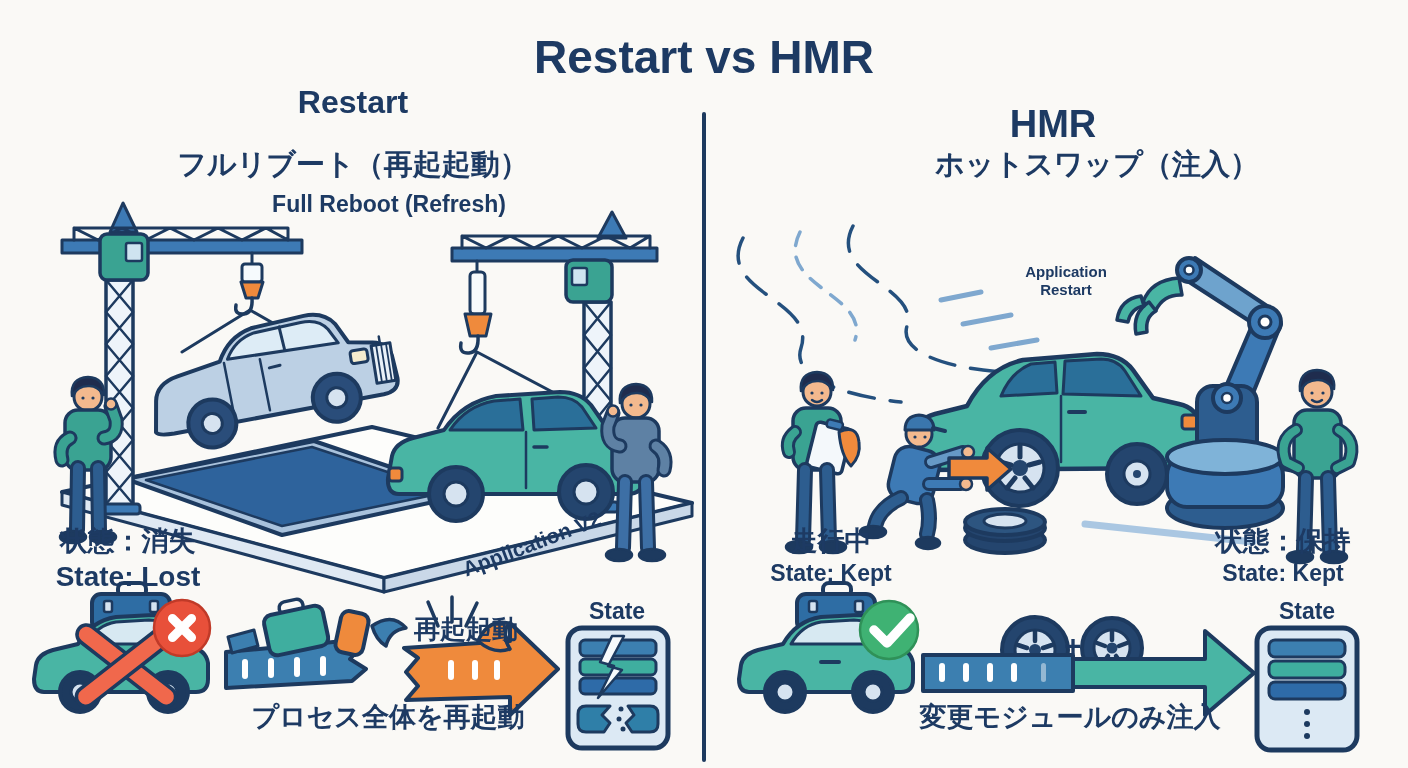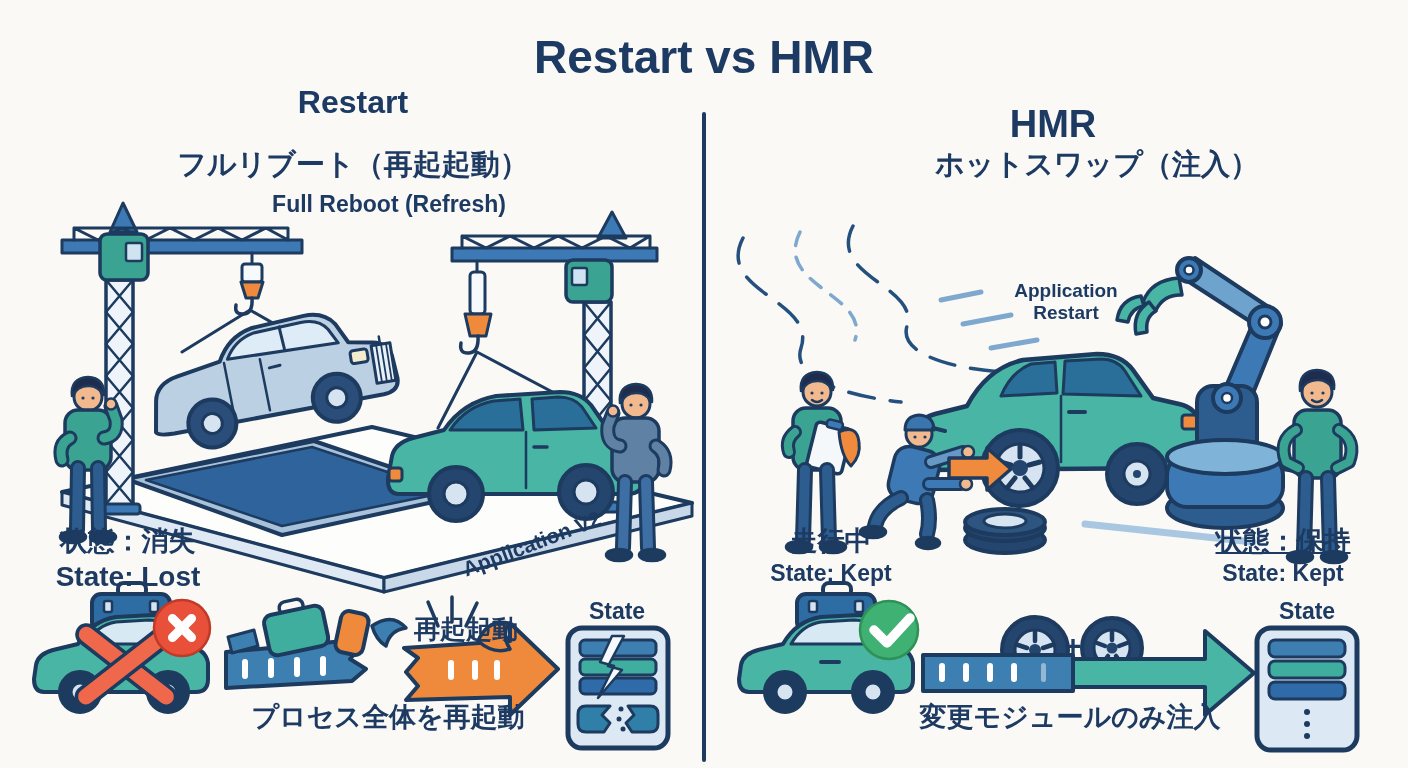--- a/index.html
+++ b/index.html
@@ -406,26 +406,26 @@
   <div class="lbl" style="left:128px;top:526px;font-size:27px;">状態：消失</div>
   <div class="lbl" style="left:128px;top:560px;font-size:28px;">State: Lost</div>
 
   <div class="lbl" style="left:466px;top:614px;font-size:26px;">再起起動</div>
   <div class="lbl" style="left:388px;top:702px;font-size:27px;">プロセス全体を再起動</div>
   <div class="lbl" style="left:617px;top:598px;font-size:23px;">State</div>
 
   <div class="lbl" style="left:1053px;top:102px;font-size:38px;">HMR</div>
   <div class="lbl" style="left:1053px;top:147px;font-size:29px;margin-left:44px;">ホットスワップ（注入）</div>
 
-  <div class="lbl" style="left:1066px;top:280px;font-size:19px;">
+  <div class="lbl" style="left:1066px;top:263px;font-size:15px;">
     <div>Application</div>
     <div>Restart</div>
   </div>
   <div class="lbl" style="left:831px;top:526px;font-size:27px;">走行中</div>
   <div class="lbl" style="left:831px;top:560px;font-size:23px;">State: Kept</div>
-  <div class="lbl" style="left:1283px;top:526px;font-size:27px;text-decoration:underline;">状態：保持</div>
+  <div class="lbl" style="left:1283px;top:526px;font-size:27px;">状態：保持</div>
   <div class="lbl" style="left:1283px;top:560px;font-size:23px;">State: Kept</div>
 
   <div class="lbl" style="left:1073px;top:628px;font-size:30px;">+</div>
   <div class="lbl" style="left:1070px;top:702px;font-size:27px;">変更モジュールのみ注入</div>
   <div class="lbl" style="left:1307px;top:598px;font-size:23px;">State</div>
 
 </div>
 
 </body></html>

